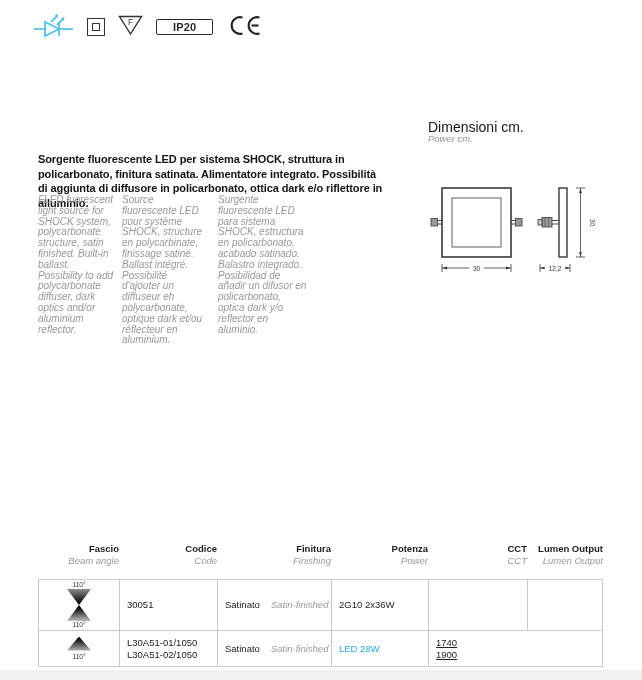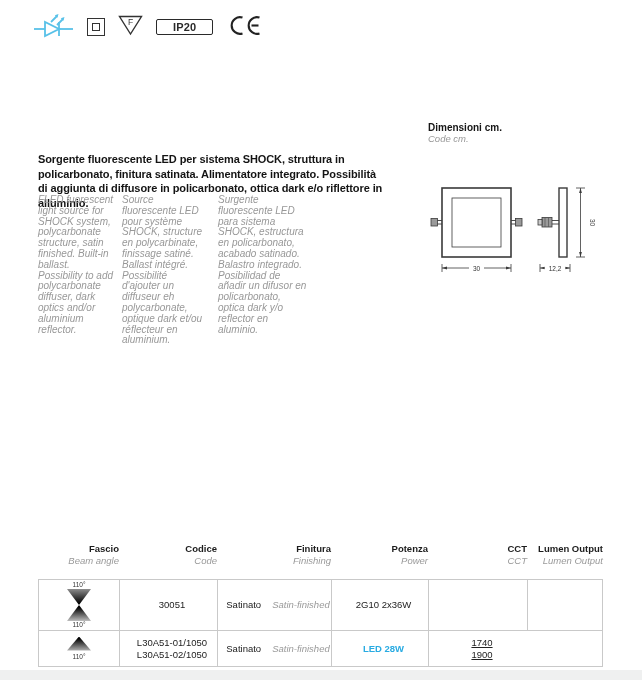--- a/index.html
+++ b/index.html
@@ -17,48 +17,48 @@
   .ip-box { border:1.6px solid #2a2a2a; border-radius:2px; font-size:11px; font-weight:bold; padding:0 16px; line-height:14px; color:#2a2a2a; letter-spacing:0.2px; }
 
   
   .desc-it { left:38px; top:120px; width:346px; font-size:11px; line-height:14.7px; font-weight:bold; color:#141414; letter-spacing:-0.1px;margin-top:32px; }
   .trans { top:195px; font-size:10px; line-height:10.8px; font-style:italic; color:#989898; }
   .t-en { left:38px; width:76px; }
   .t-fr { left:122px; width:82px; }
   .t-es { left:218px; width:92px; }
 
   
-  .dim-title { left:428px; top:122px; font-size:10px; font-weight:bold; color:#161616; line-height:11.5px; }
+  .dim-title { left:428px; top:122px; font-size:14px; font-weight:normal; color:#161616; line-height:11.5px; }
   .dim-sub { left:428px; top:133px; font-size:9.5px; font-style:italic; color:#989898; }
   .drawing { left:428px; top:180px; }
 
   
   .tbl-head { left:38px; top:543px; width:565px; display:grid; grid-template-columns:81px 98px 114px 97px 99px 76px;text-align:right; }
   .th { padding-left:6px; }
   .th:first-child { padding-left:2px; }
   .th .l1 { font-size:9.5px; font-weight:bold; color:#1c1c1c; line-height:12px; }
   .th .l2 { font-size:9.5px; font-style:italic; color:#9a9a9a; line-height:12px; }
 
   .tbl-body { left:38px; top:579px; width:565px; border:1px solid #c9c9c9; display:grid;
               grid-template-columns:81px 98px 114px 97px 99px 74px; grid-template-rows:51px 35px; }
-  .td { border-right:1px solid #c9c9c9; display:flex; flex-direction:column; justify-content:center; align-items:center;
+  .td { border-right:1px solid #c9c9c9; display:flex; flex-direction:column; justify-content:center; align-items:flex-start;
         padding-left:7px; font-size:9.5px; color:#222; line-height:11.5px; }
   .td.lastcol { border-right:none;text-decoration:underline; }
   .td.row1 { border-bottom:1px solid #c9c9c9; }
   .td.beam { align-items:center; padding-left:0; }
   .angle-lbl { font-size:6.5px; color:#333; line-height:8px; }
   .tri-down { width:24px; height:16px; clip-path:polygon(0 0,100% 0,50% 100%);
               background:linear-gradient(180deg,#8d8d8d 0%,#000 90%); }
   .tri-up   { width:24px; height:16px; clip-path:polygon(50% 0,100% 100%,0 100%);
               background:linear-gradient(0deg,#bdbdbd 0%,#000 85%); }
   .tri-up-sm{ width:24px; height:14px; clip-path:polygon(50% 0,100% 100%,0 100%);
               background:linear-gradient(180deg,#000 10%,#b5b5b5 100%); margin-bottom:2px; }
   .fin-it { color:#222; }
   .fin-en { color:#9a9a9a; font-style:italic; margin-left:11px; }
-  .accent { color:#29abe2; font-weight:bold; }
+  .accent { color:#29abe2; font-weight:normal; }
 
   .footer-band { left:0; top:670px; width:642px; height:10px; background:#eff0f0; }
 </style>
 </head>
 <body>
 
 <div class="abs cert-row">
   <span>
     <svg width="40" height="26" viewBox="0 0 40 26" fill="none">
       <g stroke="#58c1e8" stroke-width="1.8">
@@ -92,21 +92,21 @@
   </span>
 </div>
 
 <div class="abs desc-it">Sorgente fluorescente LED per sistema SHOCK, struttura in policarbonato, finitura satinata. Alimentatore integrato. Possibilità di aggiunta di diffusore in policarbonato, ottica dark e/o riflettore in alluminio.</div>
 
 <div class="abs trans t-en">FLED fuorescent light source for SHOCK system, polycarbonate structure, satin finished. Built-in ballast. Possibility to add polycarbonate diffuser, dark optics and/or aluminium reflector.</div>
 <div class="abs trans t-fr">Source fluorescente LED pour système SHOCK, structure en polycarbinate, finissage satiné. Ballast intégré. Possibilité d'ajouter un diffuseur eh polycarbonate, optique dark et/ou réflecteur en aluminium.</div>
 <div class="abs trans t-es">Surgente fluorescente LED para sistema SHOCK, estructura en policarbonato, acabado satinado. Balastro integrado. Posibilidad de añadir un difusor en policarbonato, optica dark y/o reflector en aluminio.</div>
 
 <div class="abs dim-title">Dimensioni cm.</div>
-<div class="abs dim-sub">Code cm.</div>
+<div class="abs dim-sub">Power cm.</div>
 
 <div class="abs drawing">
   <svg width="186" height="112" viewBox="0 0 186 112">
 
     <g stroke="#3a3a3a" fill="none">
       <rect x="14" y="8" width="69" height="69" stroke-width="1.6"></rect>
       <rect x="24" y="18" width="49" height="49" stroke-width="0.8"></rect>
 
       <line x1="9" y1="40.5" x2="14" y2="40.5" stroke-width="0.9"></line>
       <line x1="9" y1="44" x2="14" y2="44" stroke-width="0.9"></line>

